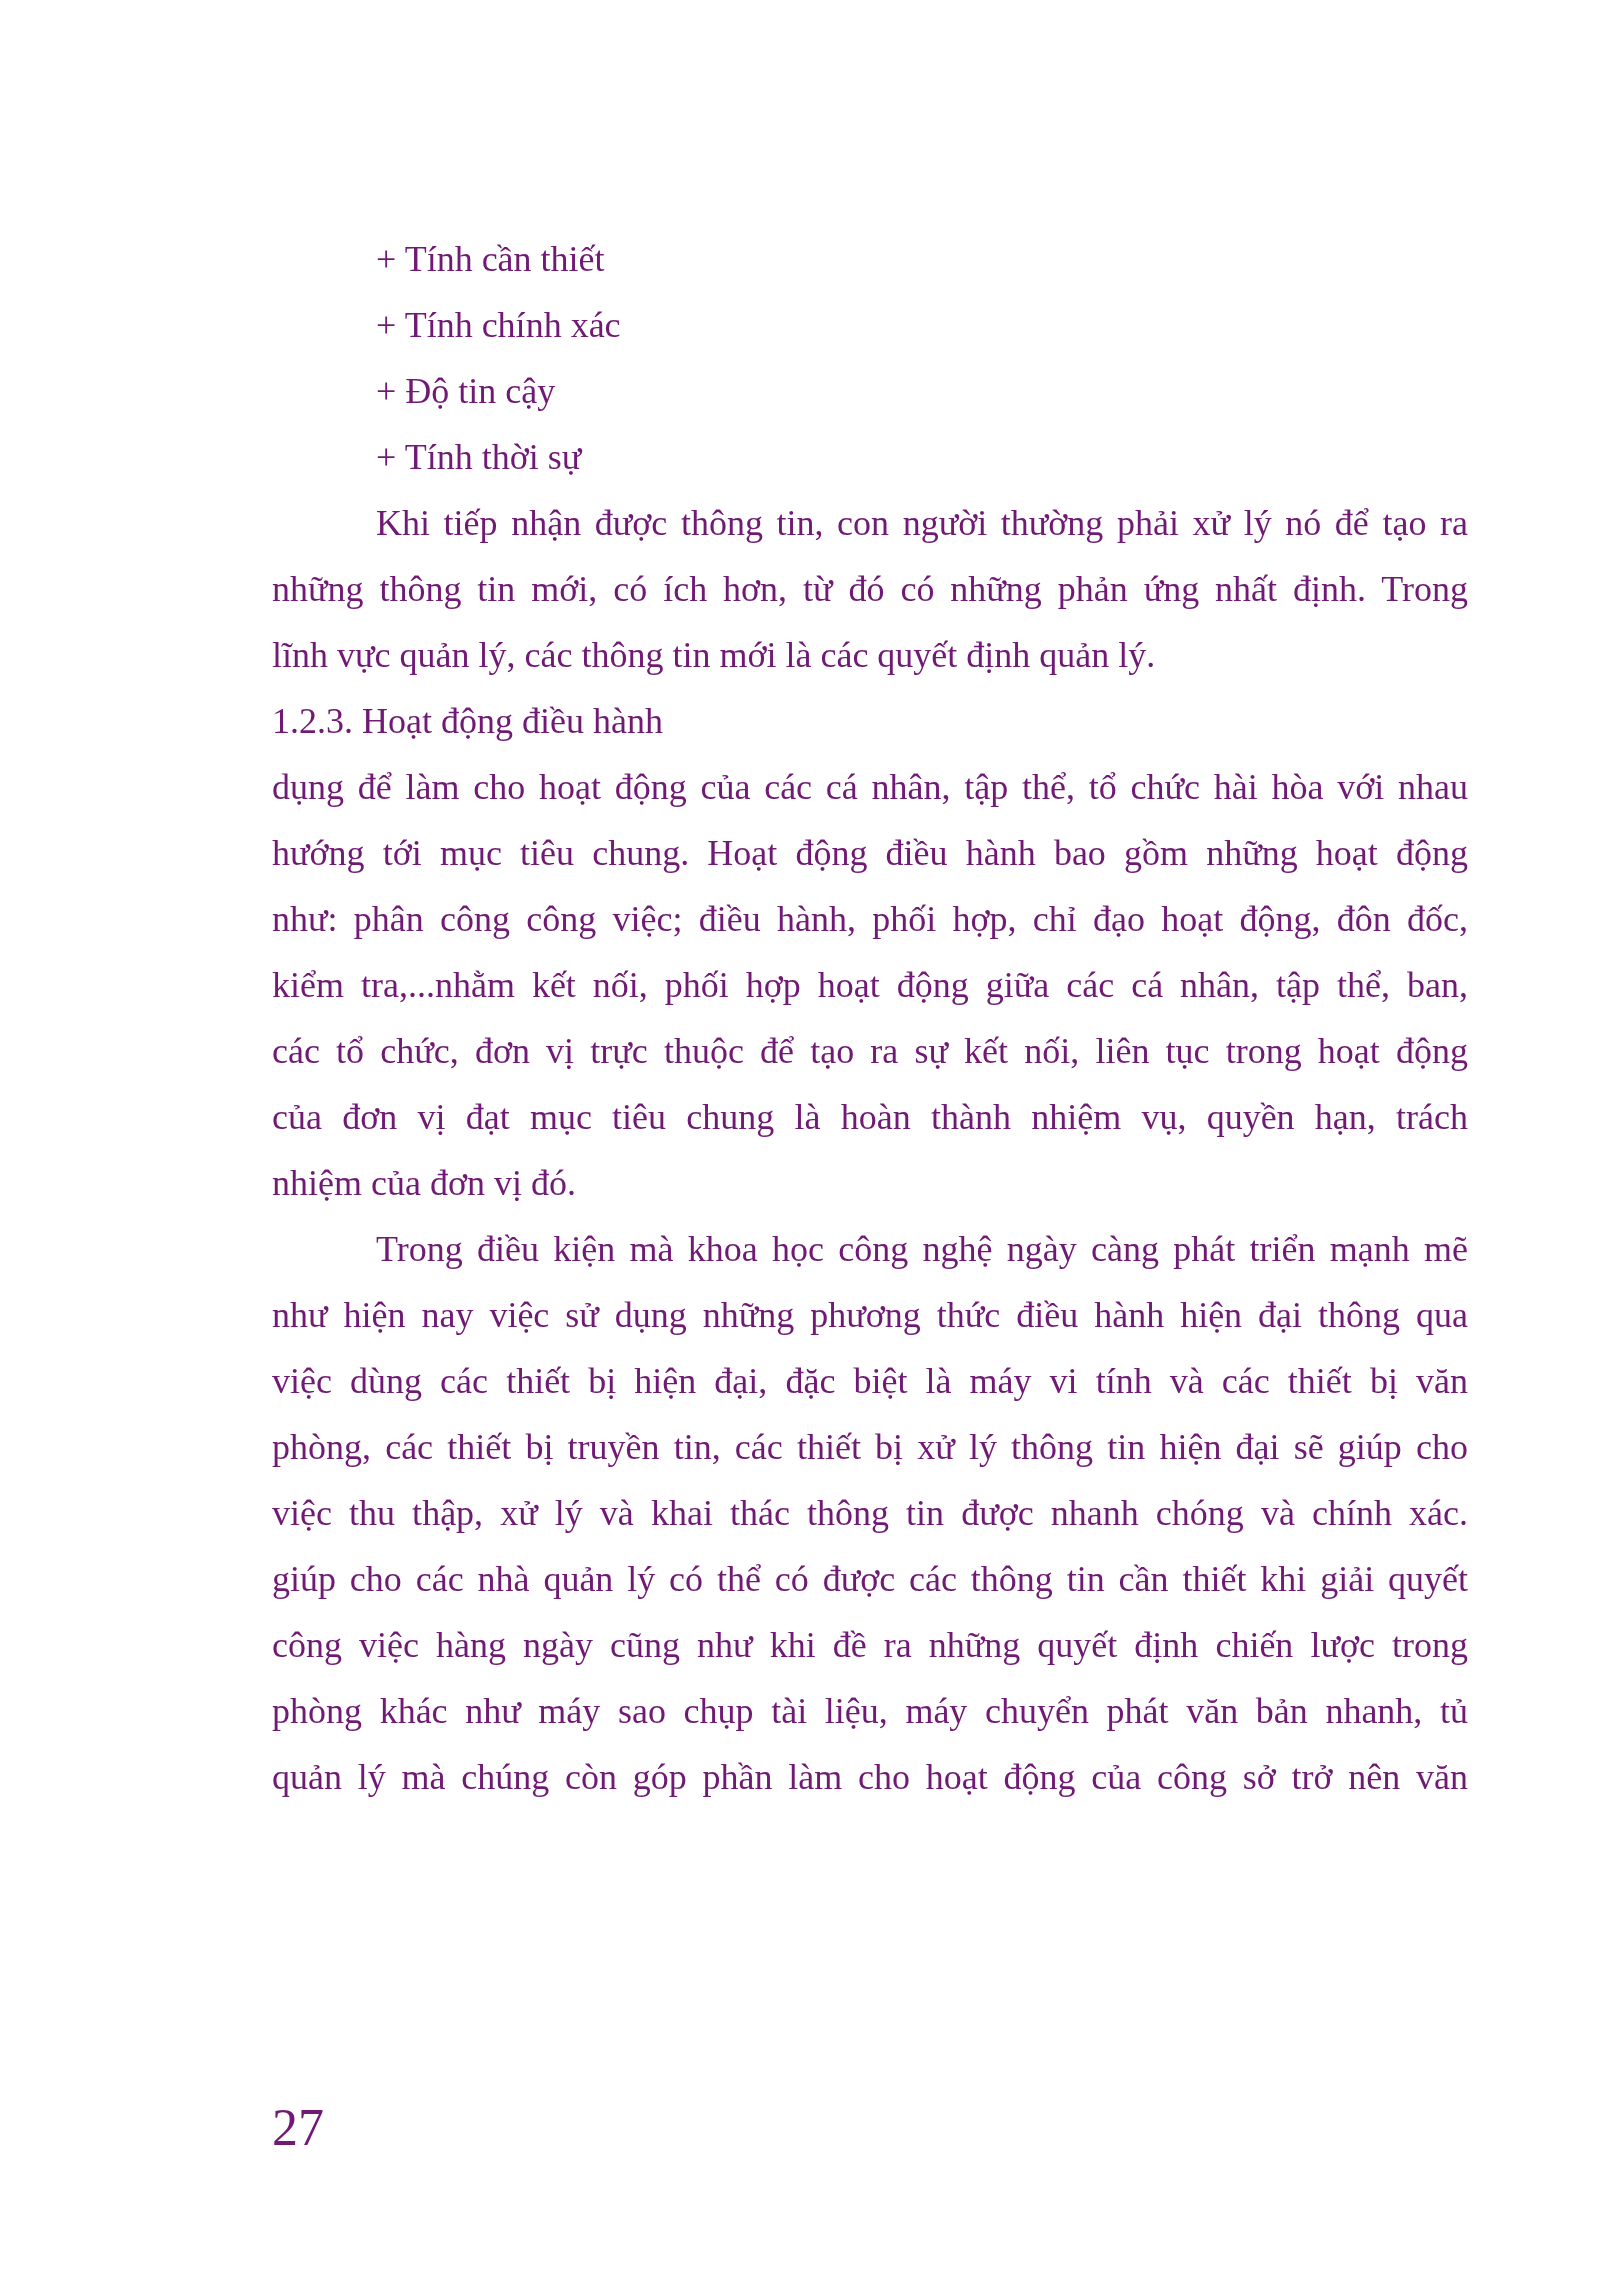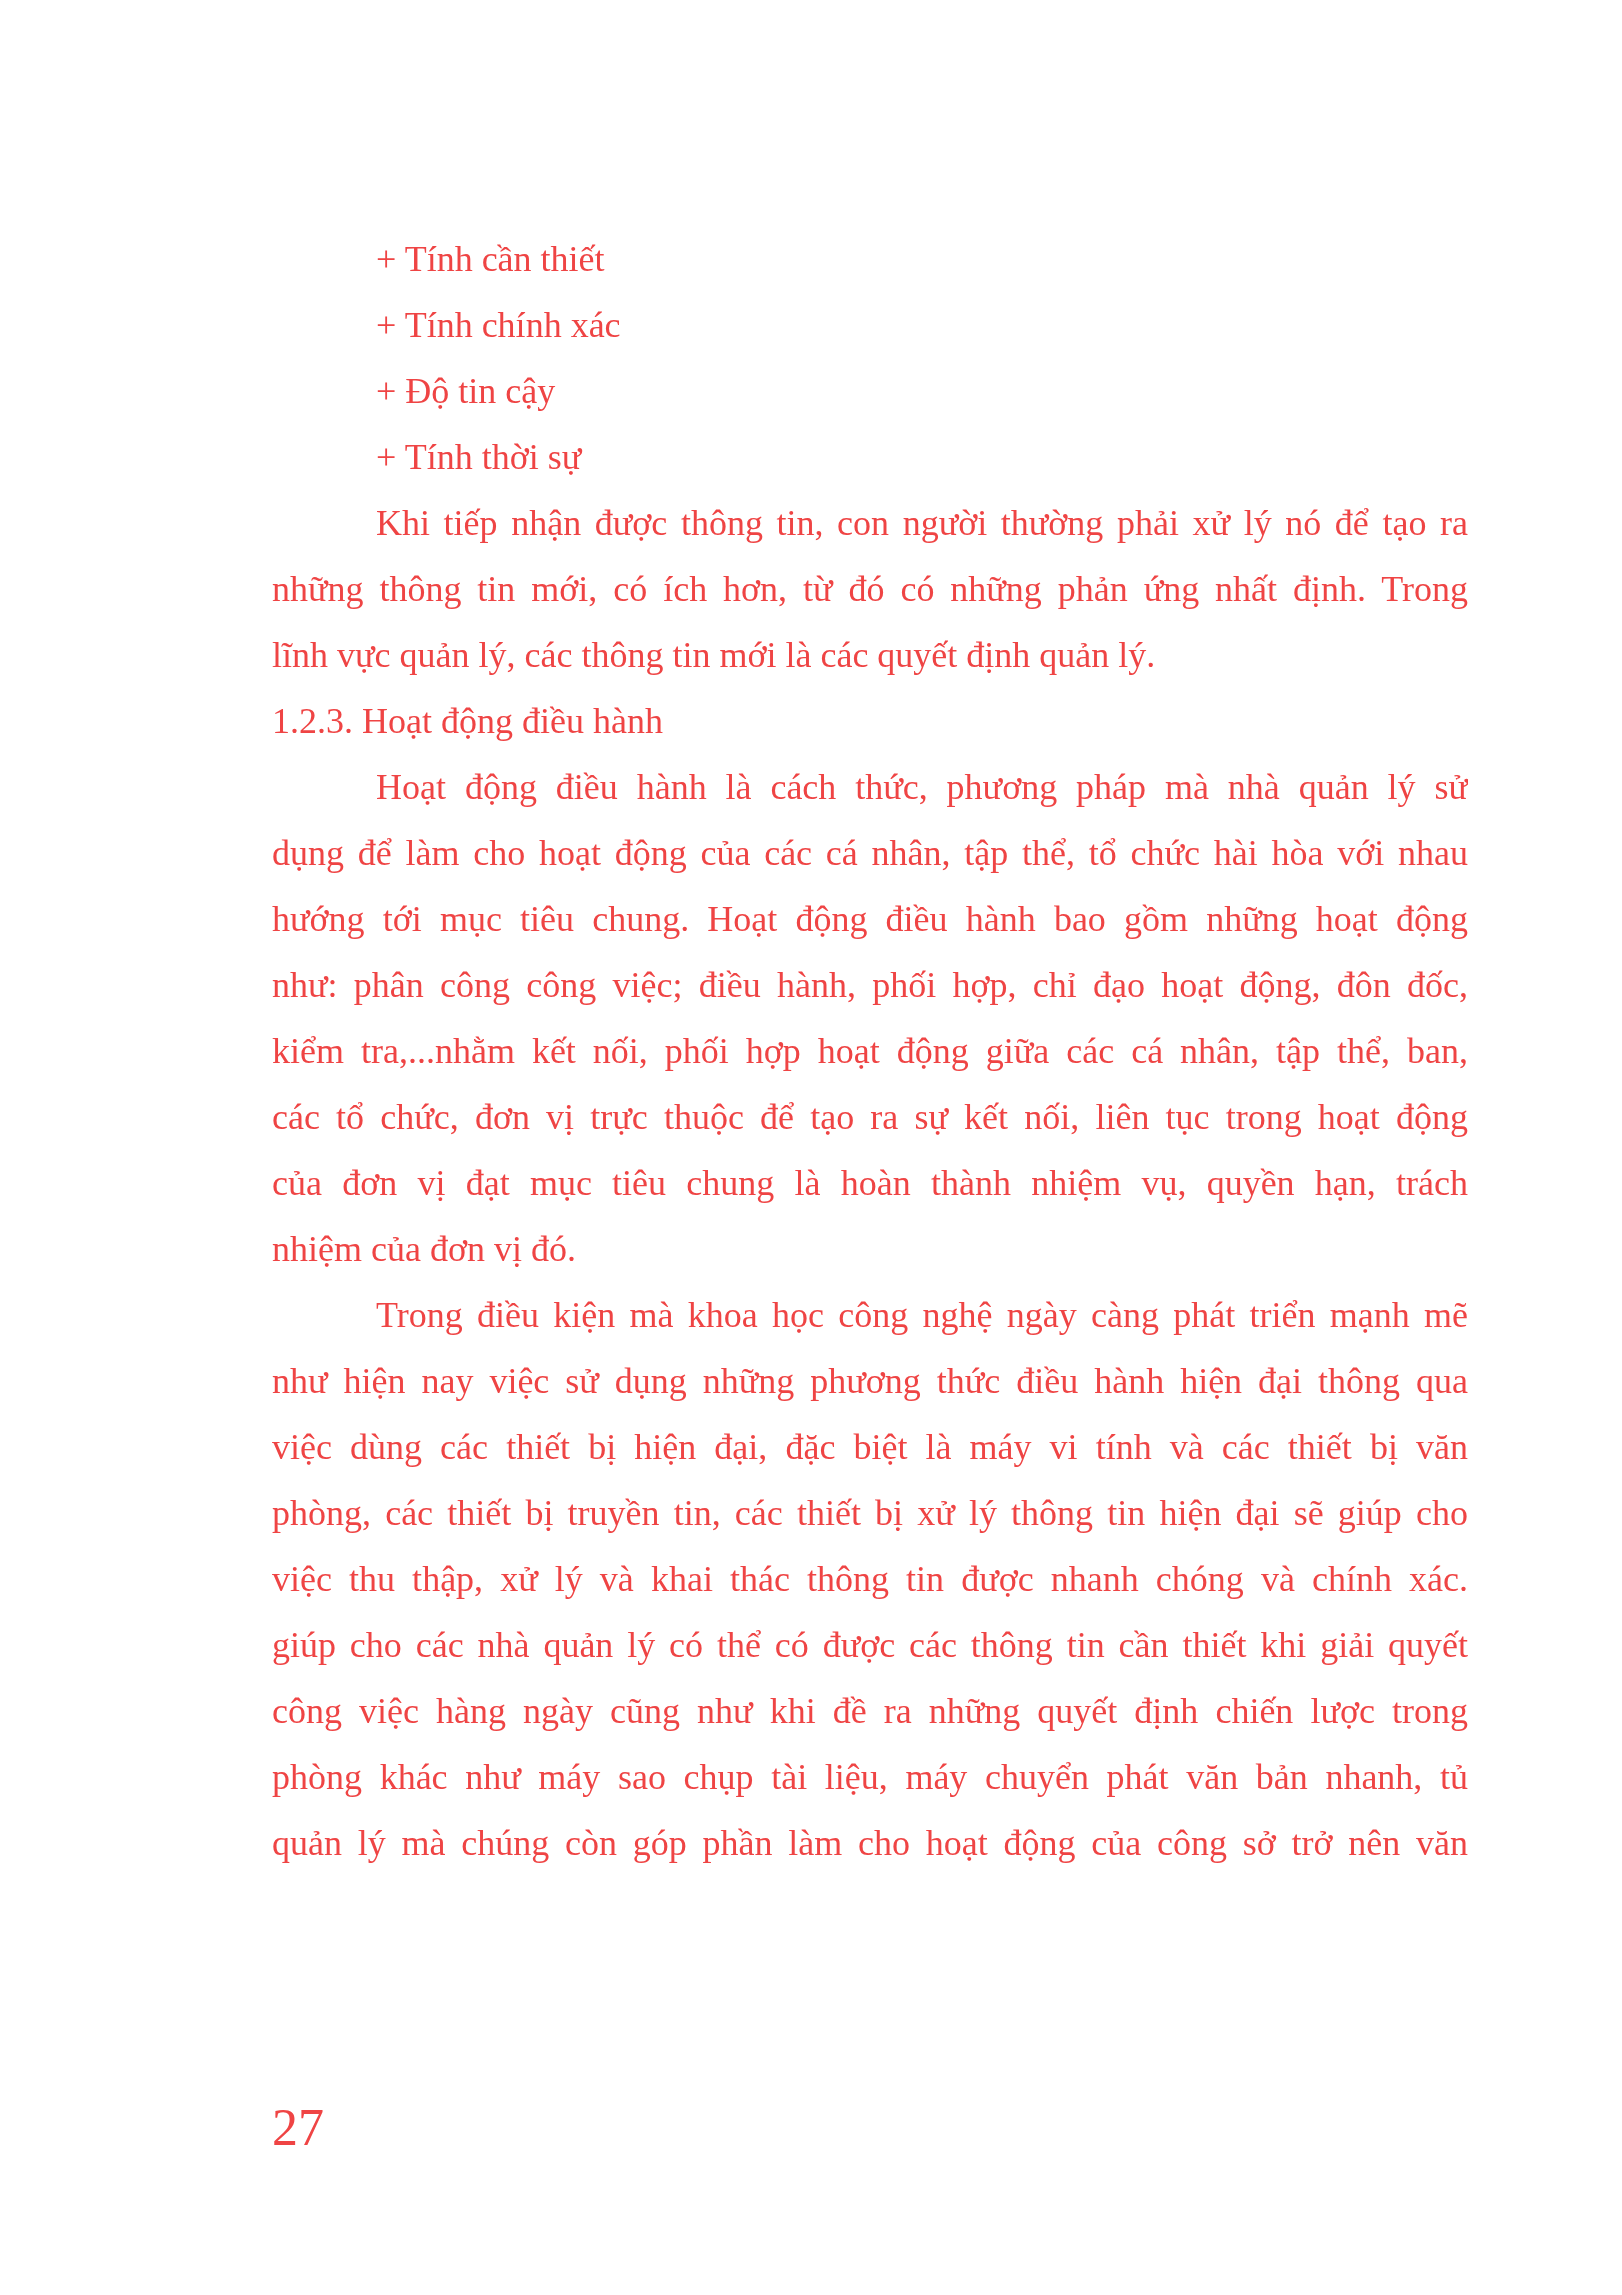--- a/index.html
+++ b/index.html
@@ -5,21 +5,21 @@
     html, body {
       margin: 0;
       padding: 0;
       background: #ffffff;
     }
     .page {
       position: relative;
       width: 1623px;
       height: 2295px;
       background: #ffffff;
-      color: #ef4444;
+      color: #701a75;
       font-family: "Liberation Serif", "DejaVu Serif", serif;
       overflow: hidden;
     }
     .text-block {
       position: absolute;
       left: 272px;
       top: 226px;
       width: 1196px;
       font-size: 36px;
       line-height: 66px;
@@ -69,21 +69,20 @@
 <div class="page">
   <div class="text-block" id="text-block">
       <div class="line bullet">+ Tính cần thiết</div>
       <div class="line bullet">+ Tính chính xác</div>
       <div class="line bullet">+ Độ tin cậy</div>
       <div class="line bullet">+ Tính thời sự</div>
       <div class="line para-start">Khi tiếp nhận được thông tin, con người thường phải xử lý nó để tạo ra</div>
       <div class="line body">những thông tin mới, có ích hơn, từ đó có những phản ứng nhất định. Trong</div>
       <div class="line para-end">lĩnh vực quản lý, các thông tin mới là các quyết định quản lý.</div>
       <div class="line heading">1.2.3. Hoạt động điều hành</div>
-      <div class="line para-start">Hoạt động điều hành là cách thức, phương pháp mà nhà quản lý sử</div>
       <div class="line body">dụng để làm cho hoạt động của các cá nhân, tập thể, tổ chức hài hòa với nhau</div>
       <div class="line body">hướng tới mục tiêu chung. Hoạt động điều hành bao gồm những hoạt động</div>
       <div class="line body">như: phân công công việc; điều hành, phối hợp, chỉ đạo hoạt động, đôn đốc,</div>
       <div class="line body">kiểm tra,...nhằm kết nối, phối hợp hoạt động giữa các cá nhân, tập thể, ban,</div>
       <div class="line body">các tổ chức, đơn vị trực thuộc để tạo ra sự kết nối, liên tục trong hoạt động</div>
       <div class="line body">của đơn vị đạt mục tiêu chung là hoàn thành nhiệm vụ, quyền hạn, trách</div>
       <div class="line para-end">nhiệm của đơn vị đó.</div>
       <div class="line para-start">Trong điều kiện mà khoa học công nghệ ngày càng phát triển mạnh mẽ</div>
       <div class="line body">như hiện nay việc sử dụng những phương thức điều hành hiện đại thông qua</div>
       <div class="line body">việc dùng các thiết bị hiện đại, đặc biệt là máy vi tính và các thiết bị văn</div>

